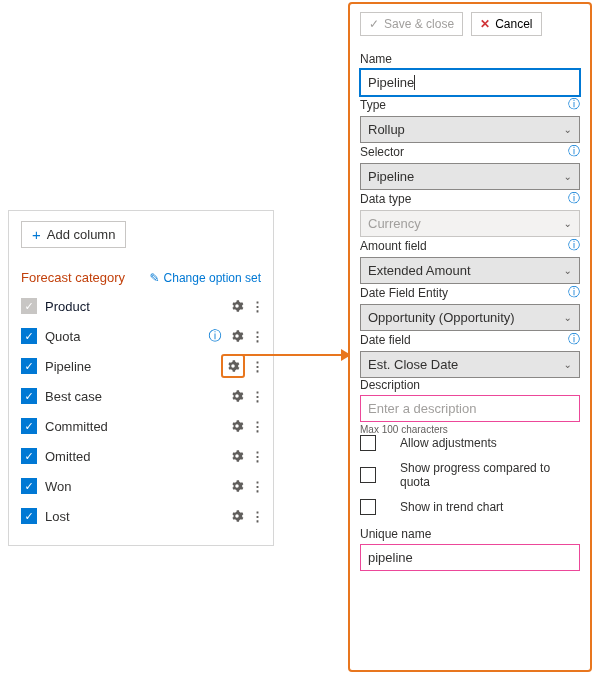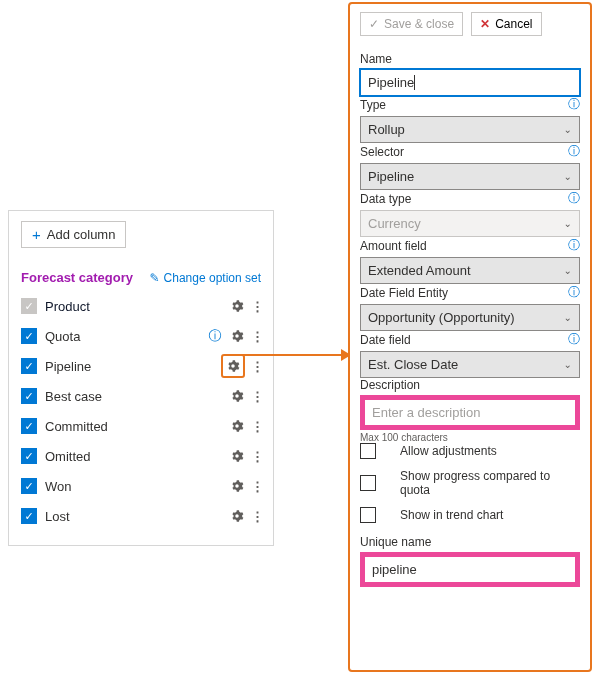--- a/index.html
+++ b/index.html
@@ -35,21 +35,21 @@
     gap: 6px;
   }
   .add-col-btn .plus { color: #0078d4; font-size: 15px; line-height: 1; }
   .cat-header-row {
     display: flex;
     justify-content: space-between;
     align-items: center;
     margin-top: 22px;
     margin-bottom: 6px;
   }
-  .cat-header { font-size: 13px; font-weight: 700; color: #a21caf; }
+  .cat-header { font-size: 13px; font-weight: 400; color: #c2410c; }
   .change-link { color: #0078d4; font-size: 12px; display: inline-flex; align-items: center; gap: 4px; }
   .change-link .pencil { font-size: 12px; }
   .row {
     display: flex;
     align-items: center;
     height: 30px;
     gap: 8px;
   }
   .checkbox {
     width: 16px; height: 16px;
@@ -125,21 +125,21 @@
   .btn.disabled { color: #a19f9d; }
   .btn .check { color: #a19f9d; }
   .btn .x { color: #d13438; font-weight: bold; }
 
   .field-group { margin-bottom: 0; }
   .field-head { display: flex; justify-content: space-between; align-items: center; margin-bottom: 3px; }
   .field-label { font-size: 12px; color: #323130; }
   .field-info { color: #0078d4; font-size: 12px; }
   .text-input {
     width: 100%;
-    border: 5px solid #ec4899;
+    border: 1px solid #ec4899;
     padding: 5px 7px;
     font-size: 13px;
     color: #323130;
     background: #fff;
   }
   .text-input.focus { border: 1px solid #0078d4; outline: 1px solid #0078d4; }
   .cursor-bar { border-right: 1px solid #323130; padding-right: 0; }
   .select-box {
     width: 100%;
     border: 1px solid #8a8886;

